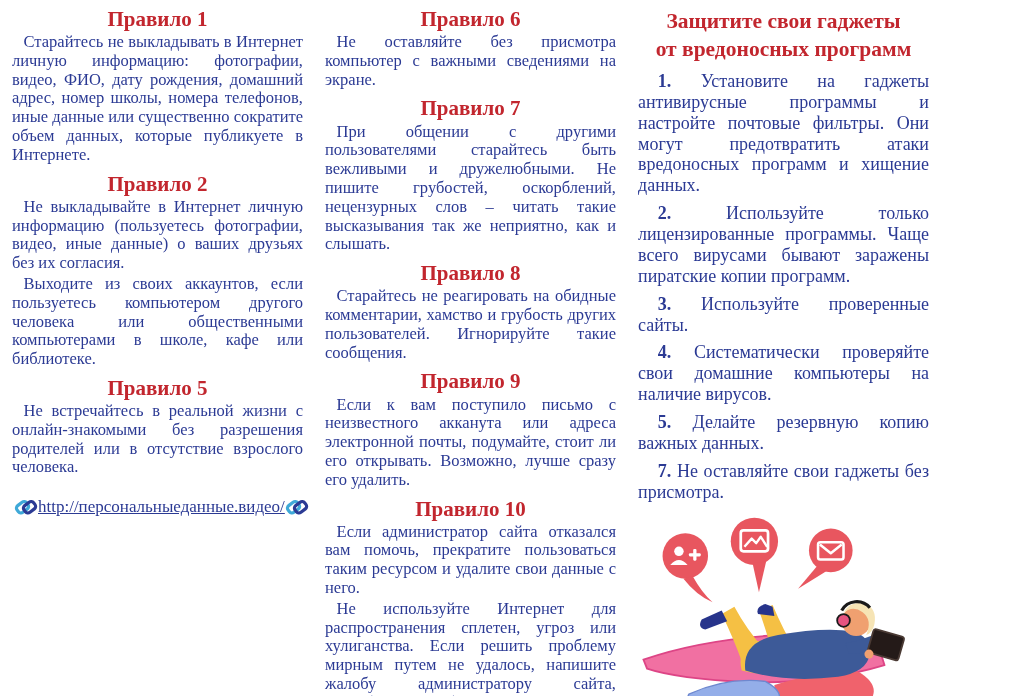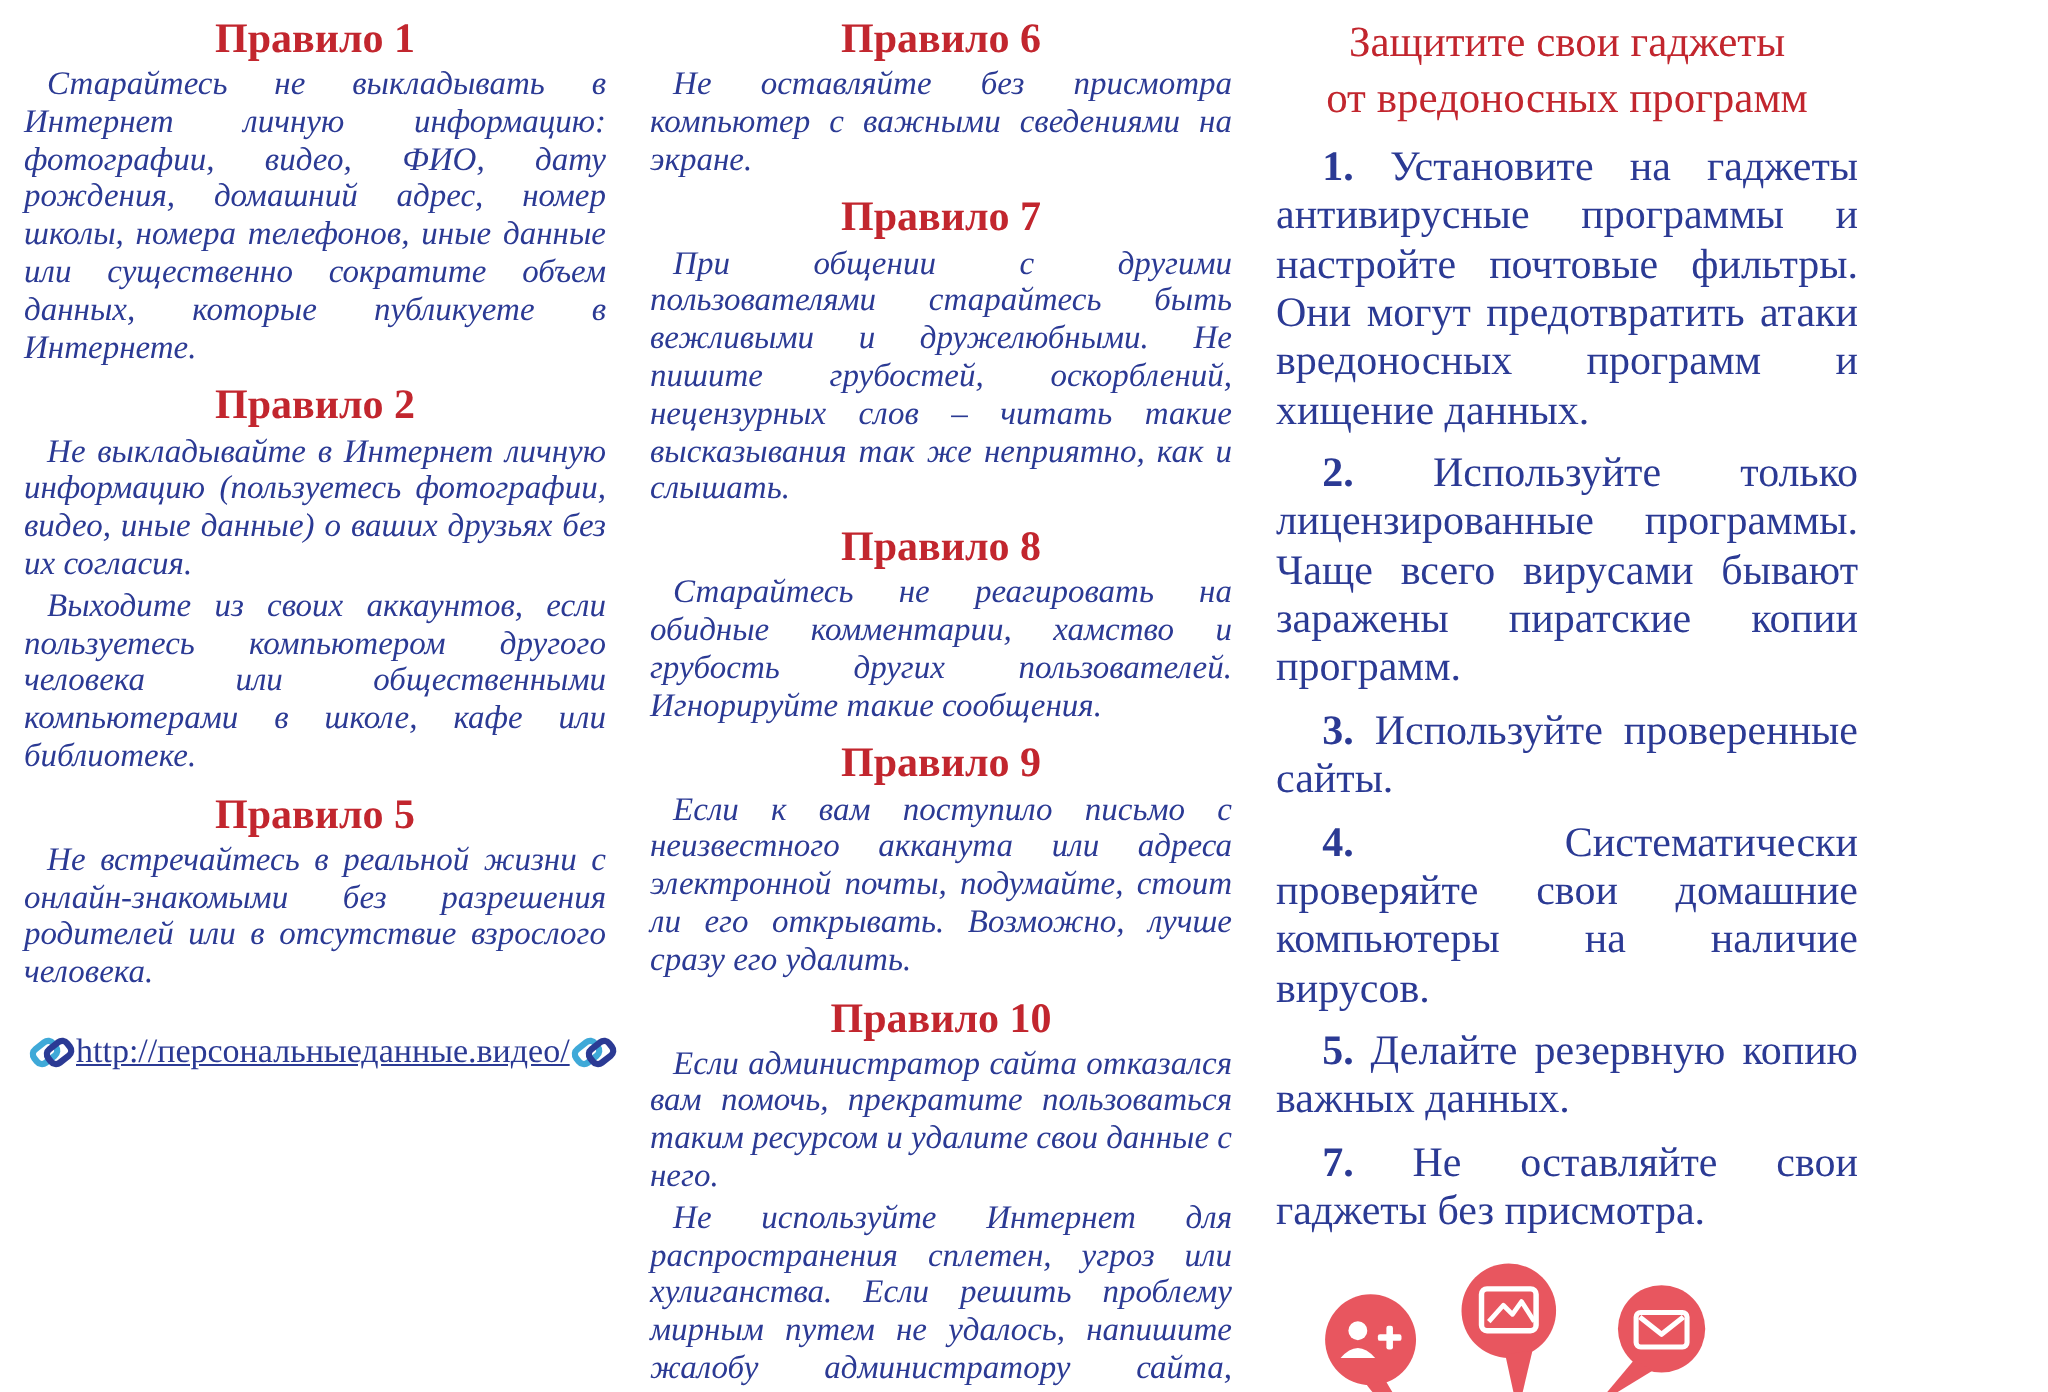--- a/index.html
+++ b/index.html
@@ -12,33 +12,33 @@
   .page { display:flex; width:941px; height:696px; padding:4px 12px 2px 12px; gap:22px; }
   .col { flex:1 1 0; min-width:0; }
 
   h2.rule-title {
     color:#c2262e; font-size:21px; font-weight:bold; text-align:center;
     margin:8px 0 2px 0; line-height:1.1;
   }
   .col section:first-child h2.rule-title { margin-top:4px; }
   p.rule-text {
     font-size:16.5px; line-height:1.14; text-align:justify;
-    text-indent:0.7em; margin:2px 0 0 0;font-style:italic;
+    text-indent:0.7em; margin:2px 0 0 0;
   }
 
   .link-row { display:flex; align-items:center; justify-content:space-between; margin-top:18px; padding:0 2px; }
   .link-row a { color:#2b3a94; font-size:17px; text-decoration:underline; white-space:nowrap; }
   .logo-icon { width:24px; height:24px; flex:0 0 auto; }
 
   .protect-title {
-    color:#c2262e; font-size:21.5px; font-weight:normal; text-align:center;
+    color:#c2262e; font-size:21.5px; font-weight:bold; text-align:center;
     line-height:1.3; margin:4px 0 6px 0;
   }
   p.protect-item {
-    font-size:21px; line-height:1.16; text-align:justify;
+    font-size:18px; line-height:1.16; text-align:justify;
     text-indent:1.1em; margin:7px 0 0 0;
   }
   p.protect-item .num { font-weight:bold; }
 
   .illo-wrap { margin-top:6px; display:flex; justify-content:flex-end; }
   svg.illo { width:312px; height:212px; }
 </style>
 </head>
 <body>
 

